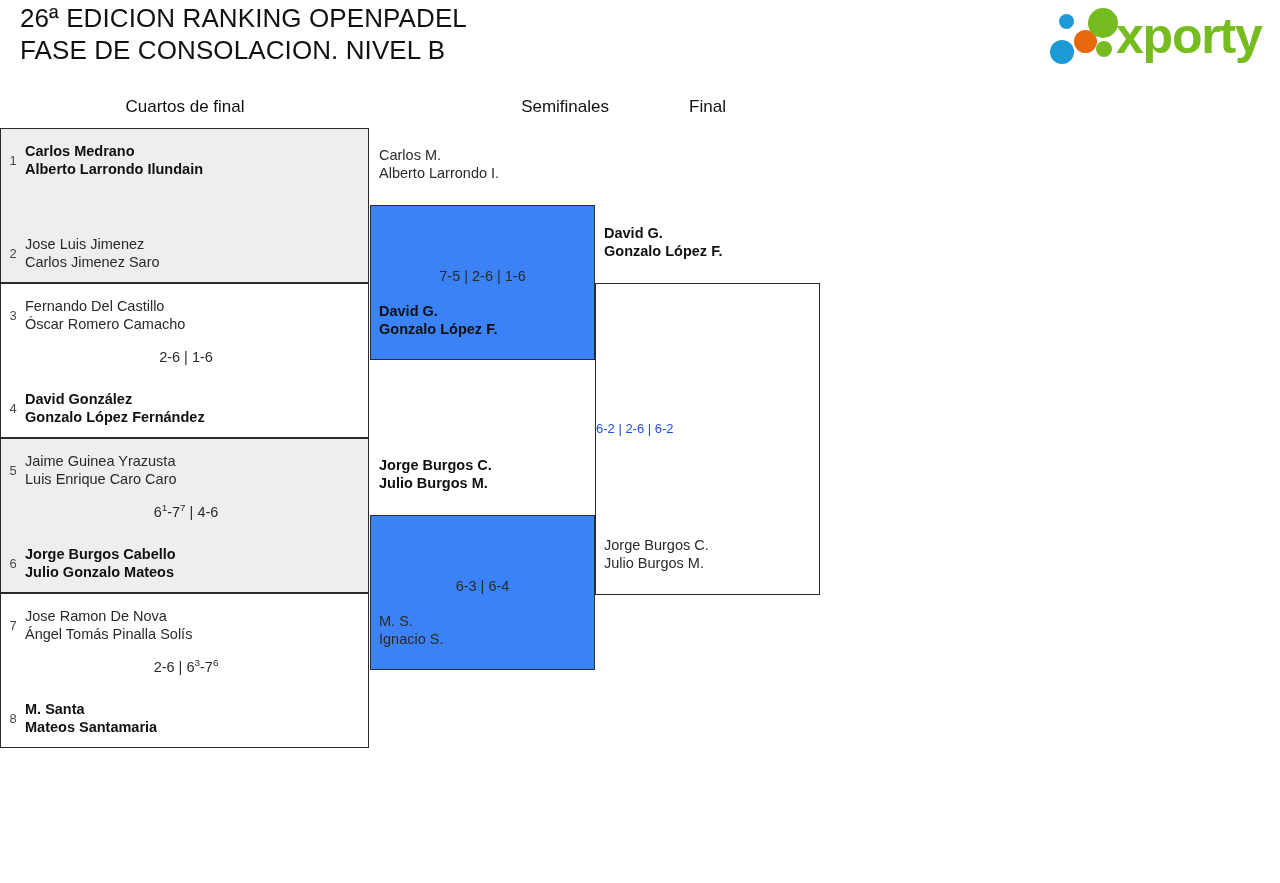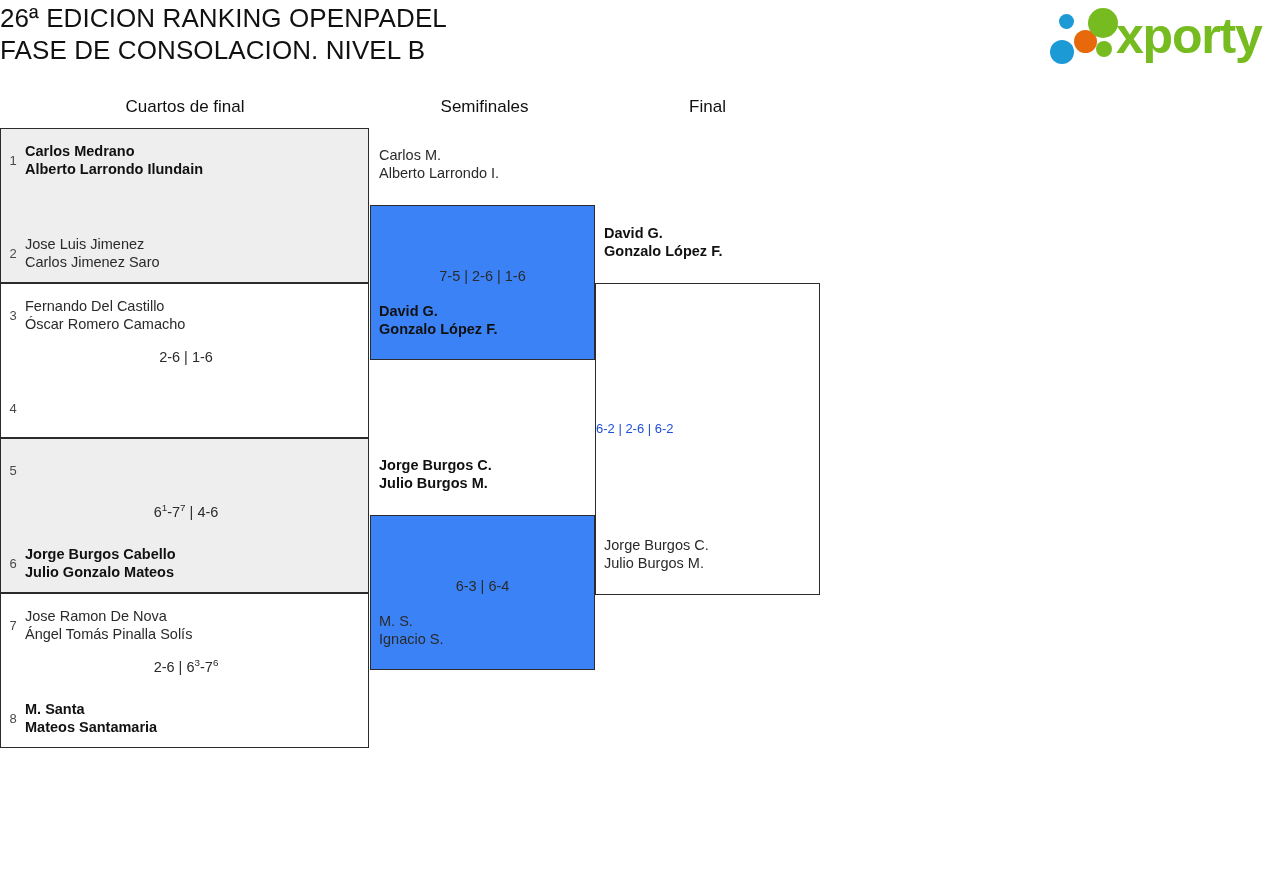--- a/index.html
+++ b/index.html
@@ -23,20 +23,21 @@
     top: 2px;
     width: 900px;
   }
   .title-line {
     font-size: 26px;
     line-height: 32px;
     font-weight: 500;
     letter-spacing: 0.1px;
     color: #111111;
     white-space: nowrap;
+    margin-left: 20px;
   }
 
   
   #brand-logo {
     position: absolute;
     left: 1050px;
     top: 4px;
     width: 226px;
     height: 64px;
   }
@@ -67,21 +68,21 @@
   .round-header {
     position: absolute;
     top: 95px;
     font-size: 17px;
     line-height: 24px;
     font-weight: 500;
     color: #111111;
     text-align: center;
   }
   #round-header-0 { left: 0px;   width: 370px; }
-  #round-header-1 { left: 372px; width: 225px; }
+  #round-header-1 { left: 384px; width: 225px; text-align: right; }
   #round-header-2 { left: 595px; width: 225px; }
 
   
   #bracket {
     position: absolute;
     left: 0px;
     top: 128px;
     width: 900px;
     height: 640px;
   }
@@ -257,26 +258,34 @@
     <div class="team top">
       <span class="seed">3</span>
       <span class="names">
         <span class="name-line">Fernando Del Castillo</span><br>
         <span class="name-line">Óscar Romero Camacho</span>
       </span>
     </div>
     <div class="qf-score">2-6 | 1-6</div>
     <div class="team bottom">
       <span class="seed">4</span>
+      <span class="names winner">
+        <span class="name-line">David González</span><br>
+        <span class="name-line">Gonzalo López Fernández</span>
+      </span>
     </div>
   </div>
 
   <div class="qf-match shaded" id="qf-match-2">
     <div class="team top">
       <span class="seed">5</span>
+      <span class="names">
+        <span class="name-line">Jaime Guinea Yrazusta</span><br>
+        <span class="name-line">Luis Enrique Caro Caro</span>
+      </span>
     </div>
     <div class="qf-score">6<sup>1</sup>-7<sup>7</sup> | 4-6</div>
     <div class="team bottom">
       <span class="seed">6</span>
       <span class="names winner">
         <span class="name-line">Jorge Burgos Cabello</span><br>
         <span class="name-line">Julio Gonzalo Mateos</span>
       </span>
     </div>
   </div>

